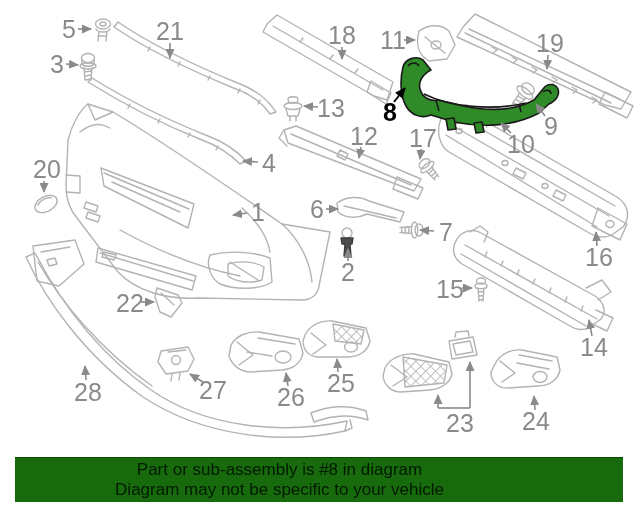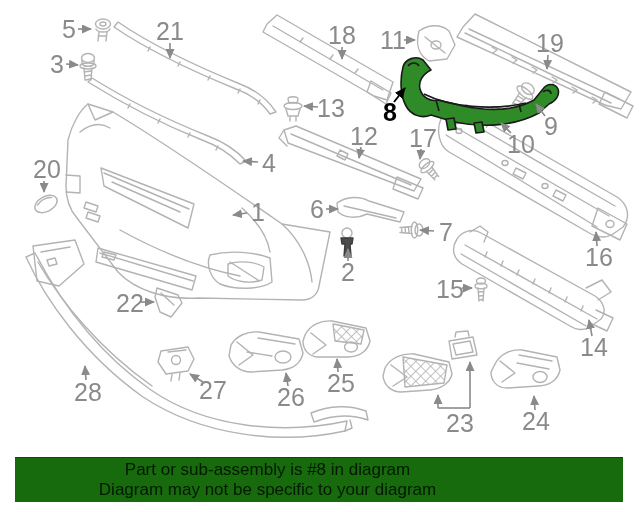--- a/index.html
+++ b/index.html
@@ -20,21 +20,21 @@
   .art{ stroke:var(--line,#b3b3b3); fill:none; stroke-width:1.4;
         stroke-linecap:round; stroke-linejoin:round; }
   .banner{
     position:absolute; left:15px; top:457px; width:608px; height:44px;
     background:var(--banner-bg,#186b0d);
     border-top:1px solid #0c4a06;
   }
   .banner-text{
     position:absolute; left:0; top:2px; width:505px; text-align:center;
     color:var(--banner-fg,#000);
-    font-size:17px; line-height:20px; white-space:nowrap;
+    font-size:17px; line-height:20px; white-space:nowrap;padding-left:12px;
   }
 </style>
 </head>
 <body>
 
 <div class="screen">
 
   <svg width="640" height="456" viewBox="0 0 640 456" xmlns="http://www.w3.org/2000/svg">
     <defs>
       <pattern id="mesh" patternUnits="userSpaceOnUse" width="7" height="7" patternTransform="rotate(45)">
@@ -357,17 +357,17 @@
         <g>
           <line x1="86" y1="380" x2="85" y2="366" class="leader" marker-end="url(#arrow-g)"></line>
           <text x="88" y="401" text-anchor="middle">28</text>
         </g>
       </g>
   </svg>
 
   <div class="banner">
     <div class="banner-text">
       <div>Part or sub-assembly is #8 in diagram</div>
-      <div>Diagram may not be specific to your diagram</div>
+      <div>Diagram may not be specific to your vehicle</div>
     </div>
   </div>
 
 </div>
 
 </body></html>

